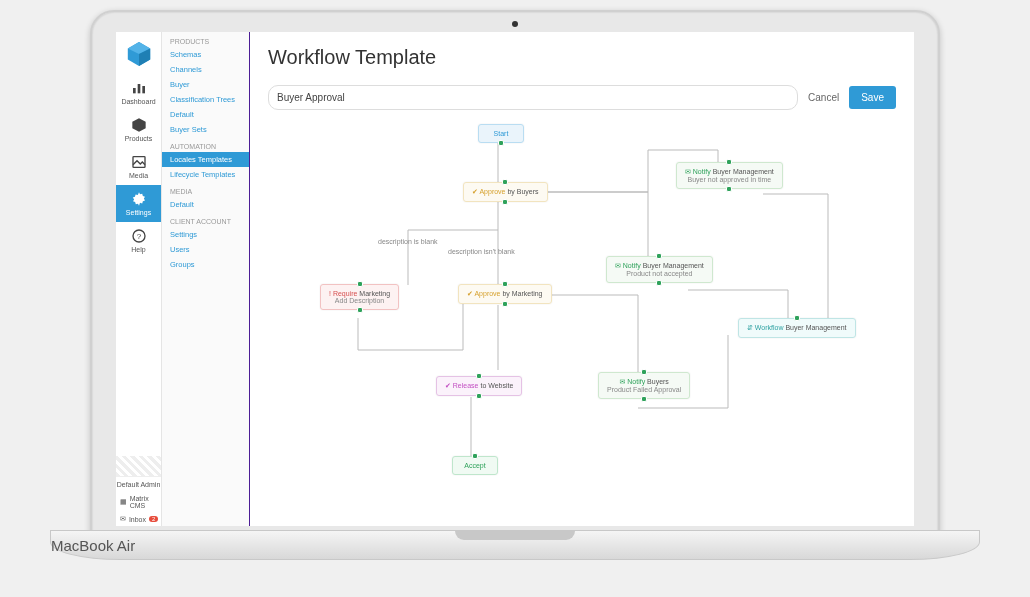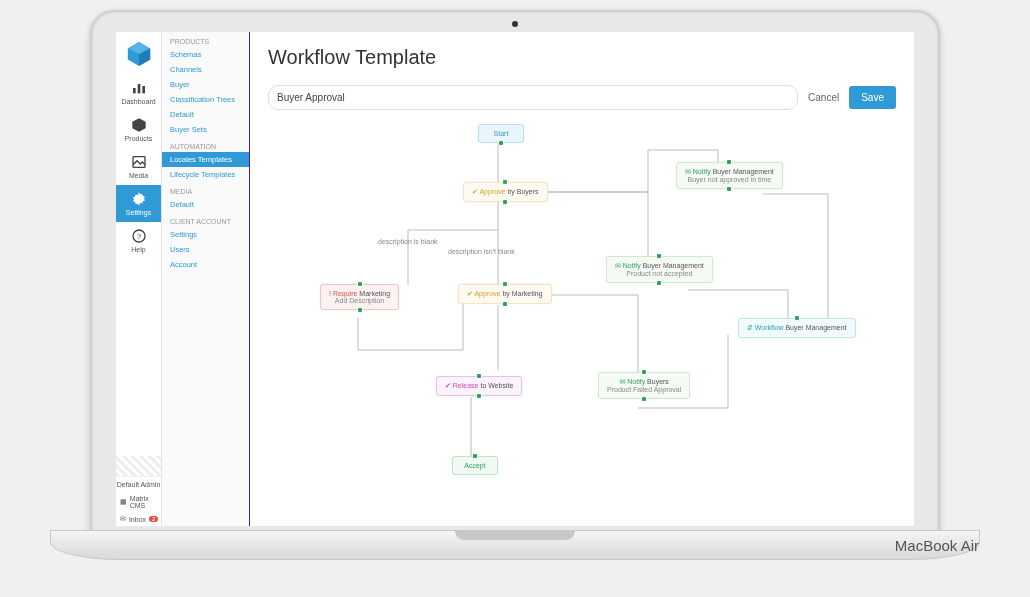--- a/index.html
+++ b/index.html
@@ -3,21 +3,21 @@
 <meta charset="utf-8">
 <style>
   * { box-sizing: border-box; margin: 0; padding: 0; font-family: -apple-system, Helvetica, Arial, sans-serif; }
   body { background: #f0f0f0; width: 1030px; height: 597px; overflow: hidden; }
 
   
   .laptop { position: absolute; left: 50px; top: 10px; width: 930px; height: 577px; }
   .bezel { position: absolute; left: 40px; top: 0; width: 850px; height: 533px; background: #e8e8e8; border-radius: 24px 24px 6px 6px; border: 2px solid #d0d0d0; box-shadow: inset 0 0 2px rgba(0,0,0,.2), 0 2px 6px rgba(0,0,0,.2); }
   .camera { position: absolute; left: 50%; top: 9px; width: 6px; height: 6px; background: #333; border-radius: 50%; transform: translateX(-50%); }
   .screen { position: absolute; left: 66px; top: 22px; width: 798px; height: 494px; background: #fff; display: flex; overflow: hidden; }
-  .base { position: absolute; left: 0; top: 520px; width: 930px; height: 30px; background: linear-gradient(#f5f5f5,#d8d8d8); border-radius: 0 0 70px 70px / 0 0 18px 18px; border: 1px solid #c8c8c8; display:flex; align-items:center; justify-content:flex-end; color:#555; font-size:15px; }
+  .base { position: absolute; left: 0; top: 520px; width: 930px; height: 30px; background: linear-gradient(#f5f5f5,#d8d8d8); border-radius: 0 0 70px 70px / 0 0 18px 18px; border: 1px solid #c8c8c8; display:flex; align-items:center; justify-content:flex-start; color:#555; font-size:15px; }
   .notch { position:absolute; left:50%; top:0; transform:translateX(-50%); width:120px; height:9px; background:#c8c8c8; border-radius:0 0 10px 10px; }
 
   
   .iconbar { width: 46px; background: #fff; border-right: 1px solid #e5e5e5; display:flex; flex-direction:column; align-items:center; font-size:7px; color:#555; }
   .iconbar .logo { width:28px; height:28px; margin:8px 0 6px; }
   .iconbar .ic { display:flex; flex-direction:column; align-items:center; gap:2px; width:100%; padding:6px 0; cursor:pointer; }
   .iconbar .ic.active { background:#2f9ad6; color:#fff; }
   .iconbar .ic svg { width:16px; height:16px; }
   .iconbar .spacer { flex:1; }
   .iconbar .footer { width:100%; font-size:7px; color:#555; }
@@ -142,21 +142,21 @@
       <div class="group">Automation</div>
       <div class="item active">Locales Templates</div>
       <div class="item">Lifecycle Templates</div>
 
       <div class="group">Media</div>
       <div class="item">Default</div>
 
       <div class="group">Client Account</div>
       <div class="item">Settings</div>
       <div class="item">Users</div>
-      <div class="item">Account</div>
+      <div class="item">Groups</div>
     </div>
 
     <div class="main">
       <h1>Workflow Template</h1>
       <div class="toolbar">
         <input value="Buyer Approval" style="">
         <button class="cancel">Cancel</button>
         <button class="save">Save</button>
       </div>
 

